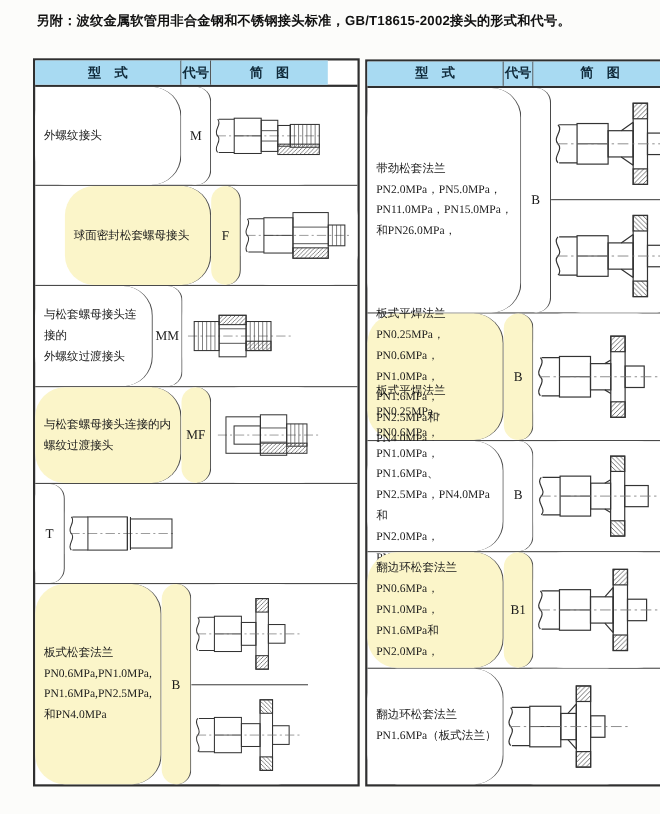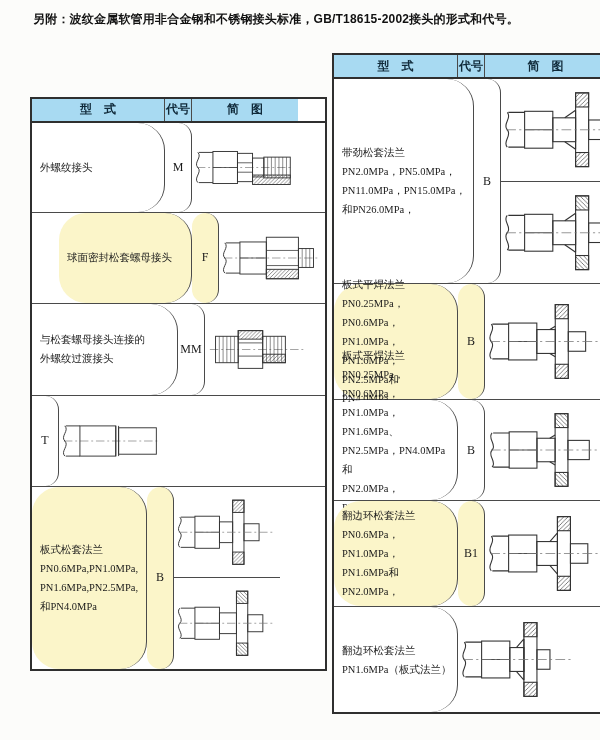--- a/index.html
+++ b/index.html
@@ -109,35 +109,54 @@
                 <rect x="47" y="22" width="34" height="44" fill="none" stroke="#333333" stroke-width="1"></rect>
                 <path d="M47 36 H81 M47 52 H81" fill="none" stroke="#333333" stroke-width="0.8"></path>
                 <rect x="81" y="34" width="16" height="20" fill="none" stroke="#333333" stroke-width="1"></rect>
                 <path d="M85 34 V54 M89 34 V54 M93 34 V54 " fill="none" stroke="#333333" stroke-width="0.6"></path>
                 <rect x="47" y="56" width="34" height="10" fill="url(#hp)" stroke="#333333" stroke-width="1"></rect>
               </svg>
             </div>
           </div>
         </div>
         <div class="data-row" style="height: 91px;">
-          <div class="cell type-cell c-sep" style="width: 146px;">与松套螺母接头连接的
+          <div class="cell type-cell c-sep" style="width: 107px;">与松套螺母接头连接的
 外螺纹过渡接头</div>
           <div class="cell code-cell c-sep" style="width: 27px;">MM</div>
           <div class="cell diag-cell" style="width: 106px;">
             <div class="diag-sub">
               <svg viewBox="0 0 106 88" preserveAspectRatio="xMidYMid meet">
                 <path d="M2 44 H104" stroke="#777" stroke-width="0.7" stroke-dasharray="9 3 2 3" fill="none"></path>
                 <rect x="8" y="30" width="24" height="28" fill="none" stroke="#333333" stroke-width="1"></rect>
                 <path d="M12 30 V58 M16 30 V58 M20 30 V58 M24 30 V58 M28 30 V58 " fill="none" stroke="#333333" stroke-width="0.6"></path>
                 <rect x="32" y="24" width="26" height="40" fill="none" stroke="#333333" stroke-width="1"></rect>
                 <path d="M32 37 H58 M32 51 H58" fill="none" stroke="#333333" stroke-width="0.8"></path>
                 <rect x="32" y="24" width="26" height="9" fill="url(#hp)" stroke="#333333" stroke-width="1"></rect>
                 <rect x="58" y="30" width="24" height="28" fill="none" stroke="#333333" stroke-width="1"></rect>
                 <path d="M62 30 V58 M66 30 V58 M70 30 V58 M74 30 V58 M78 30 V58 " fill="none" stroke="#333333" stroke-width="0.6"></path>
                 <rect x="58" y="49" width="24" height="9" fill="url(#hp)" stroke="#333333" stroke-width="1"></rect>
+              </svg>
+            </div>
+          </div>
+        </div>
+        <div class="data-row" style="height: 87px;">
+          <div class="cell type-cell c-sep hl" style="width: 133px;">与松套螺母接头连接的内
+螺纹过渡接头</div>
+          <div class="cell code-cell c-sep hl" style="width: 27px;">MF</div>
+          <div class="cell diag-cell" style="width: 106px;">
+            <div class="diag-sub">
+              <svg viewBox="0 0 106 88" preserveAspectRatio="xMidYMid meet">
+                <path d="M2 44 H104" stroke="#777" stroke-width="0.7" stroke-dasharray="9 3 2 3" fill="none"></path>
+                <rect x="10" y="26" width="34" height="36" fill="none" stroke="#333333" stroke-width="1"></rect>
+                <rect x="18" y="35" width="26" height="18" fill="none" stroke="#333333" stroke-width="1"></rect>
+                <rect x="44" y="24" width="26" height="40" fill="none" stroke="#333333" stroke-width="1"></rect>
+                <path d="M44 37 H70 M44 51 H70" fill="none" stroke="#333333" stroke-width="0.8"></path>
+                <rect x="70" y="33" width="20" height="22" fill="none" stroke="#333333" stroke-width="1"></rect>
+                <path d="M74 33 V55 M78 33 V55 M82 33 V55 M86 33 V55 " fill="none" stroke="#333333" stroke-width="0.6"></path>
+                <rect x="44" y="52" width="46" height="10" fill="url(#hp)" stroke="#333333" stroke-width="1"></rect>
               </svg>
             </div>
           </div>
         </div>
         <div class="data-row" style="height: 90px;">
           <div class="cell code-cell c-sep" style="width: 27px;">T</div>
           <div class="cell diag-cell" style="width: 106px;">
             <div class="diag-sub">
               <svg viewBox="0 0 106 88" preserveAspectRatio="xMidYMid meet">
                 <path d="M2 44 H104" stroke="#777" stroke-width="0.7" stroke-dasharray="9 3 2 3" fill="none"></path>

